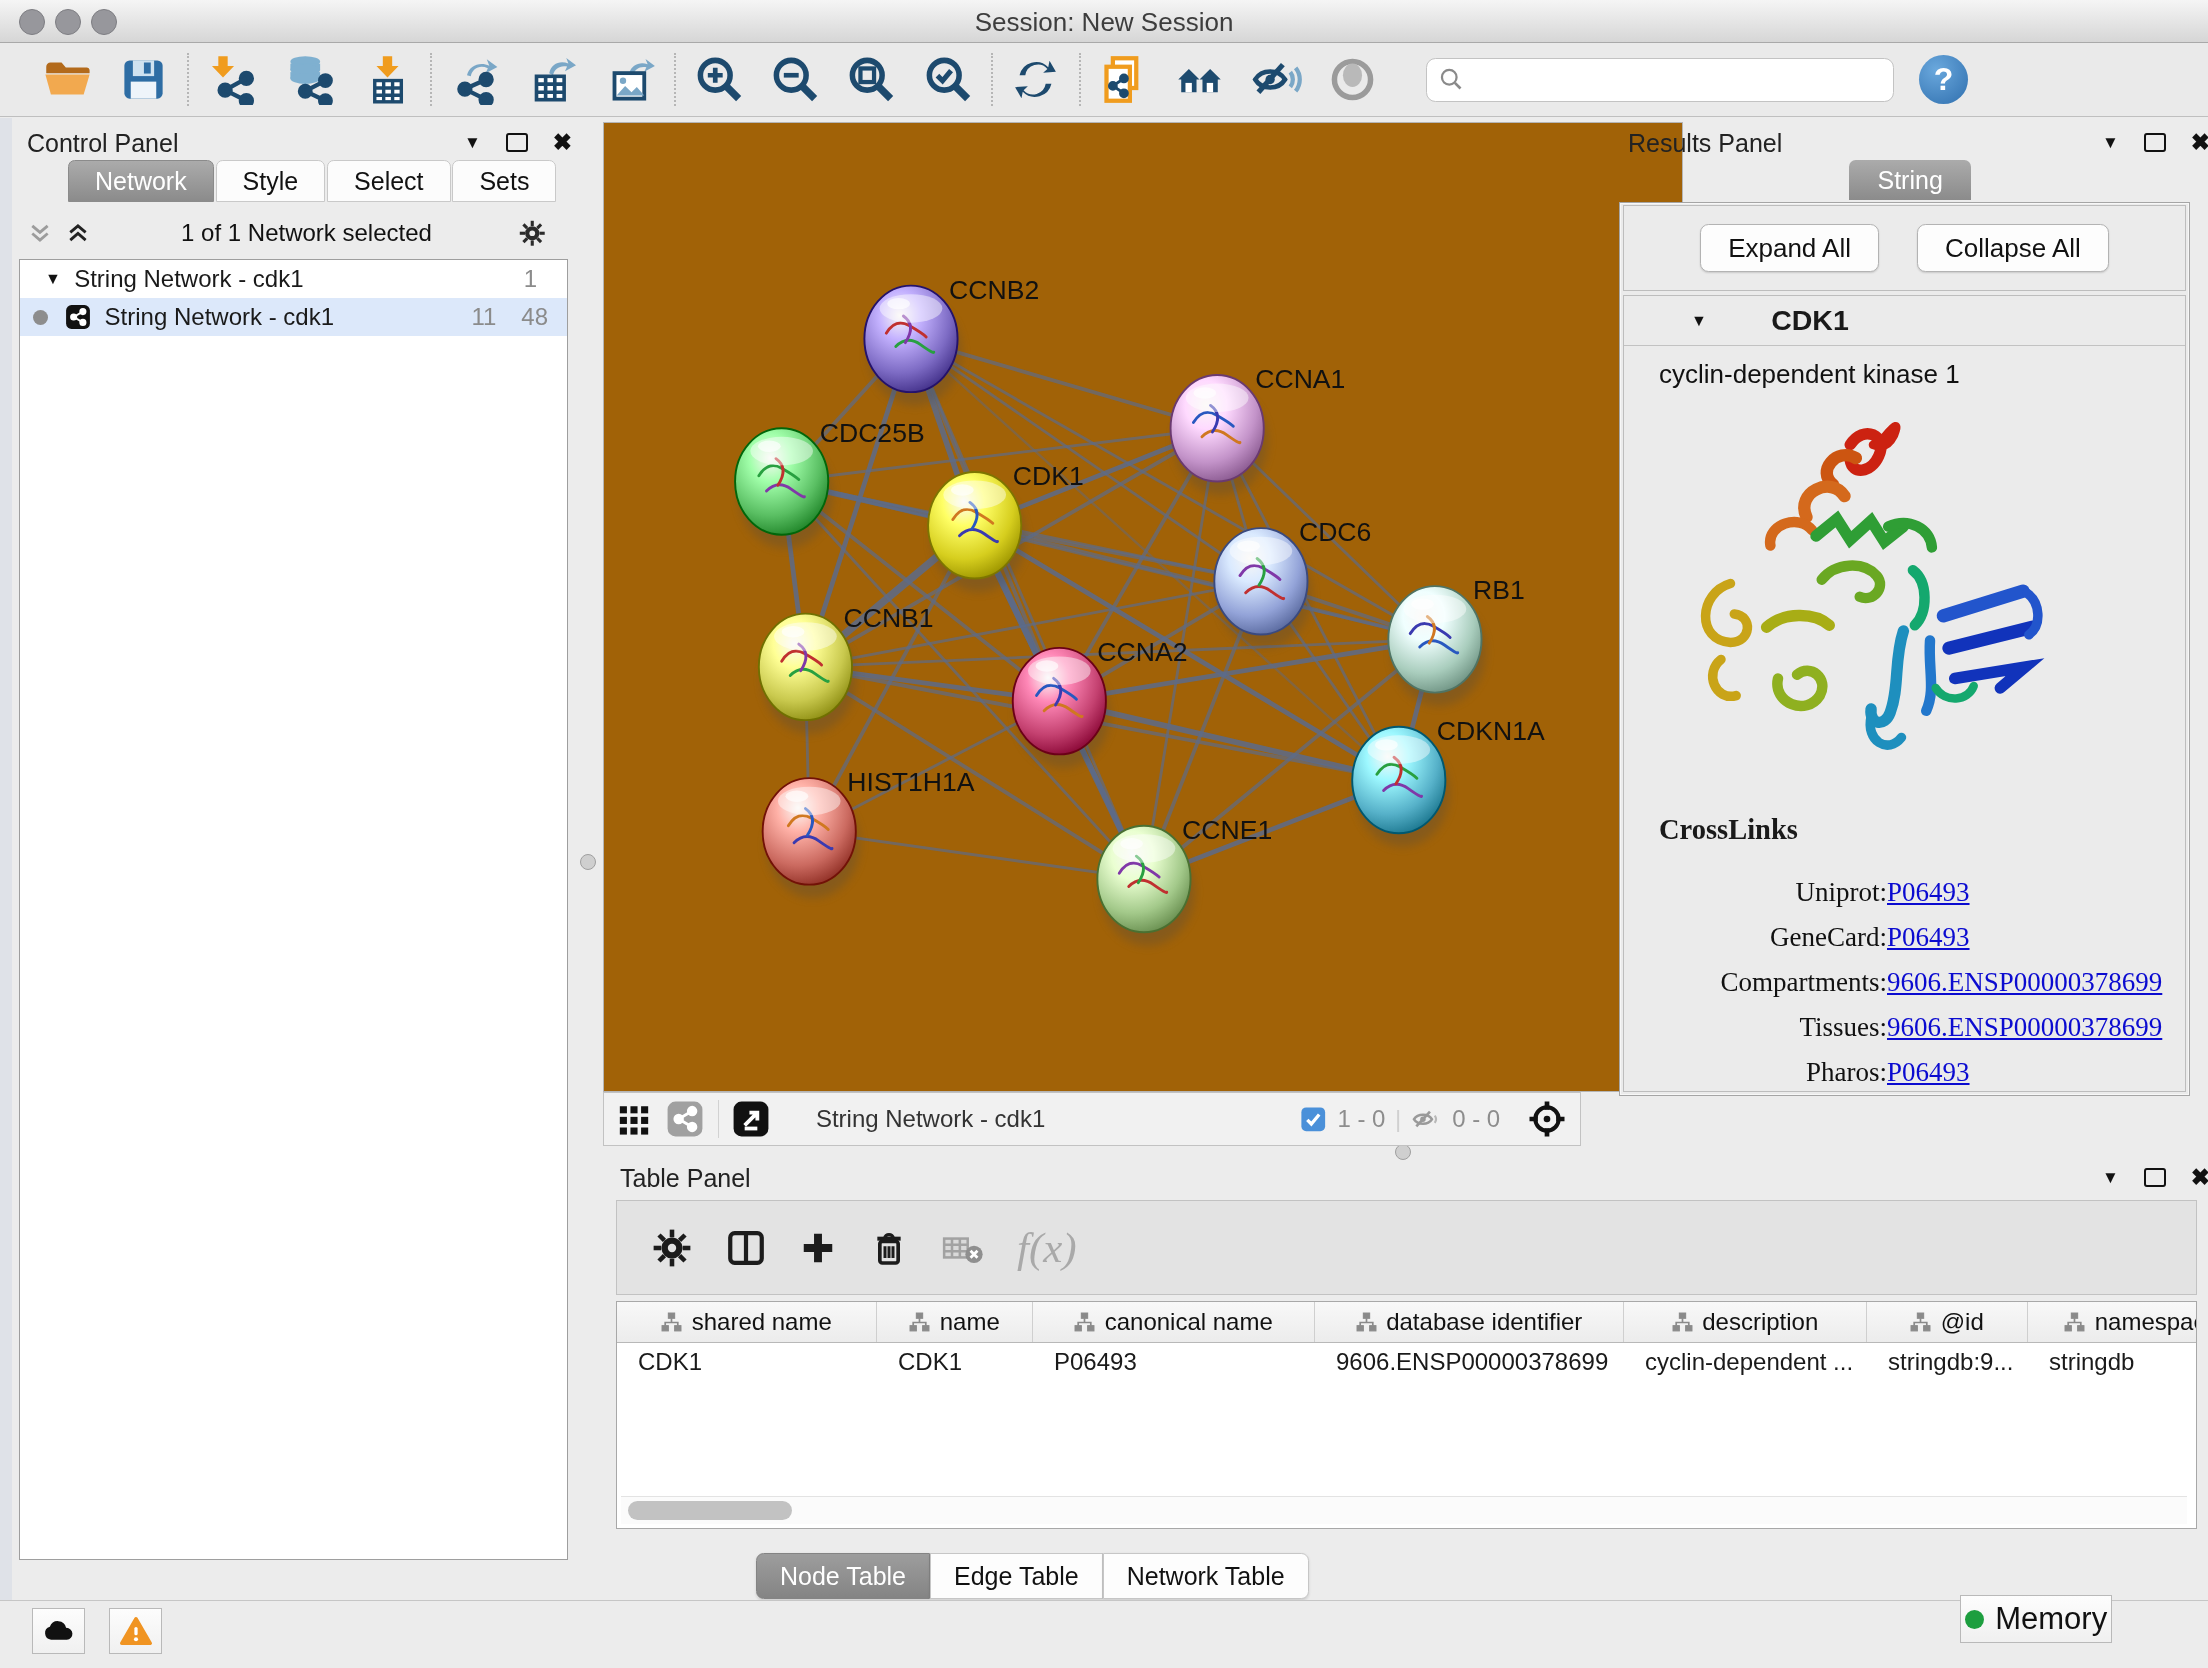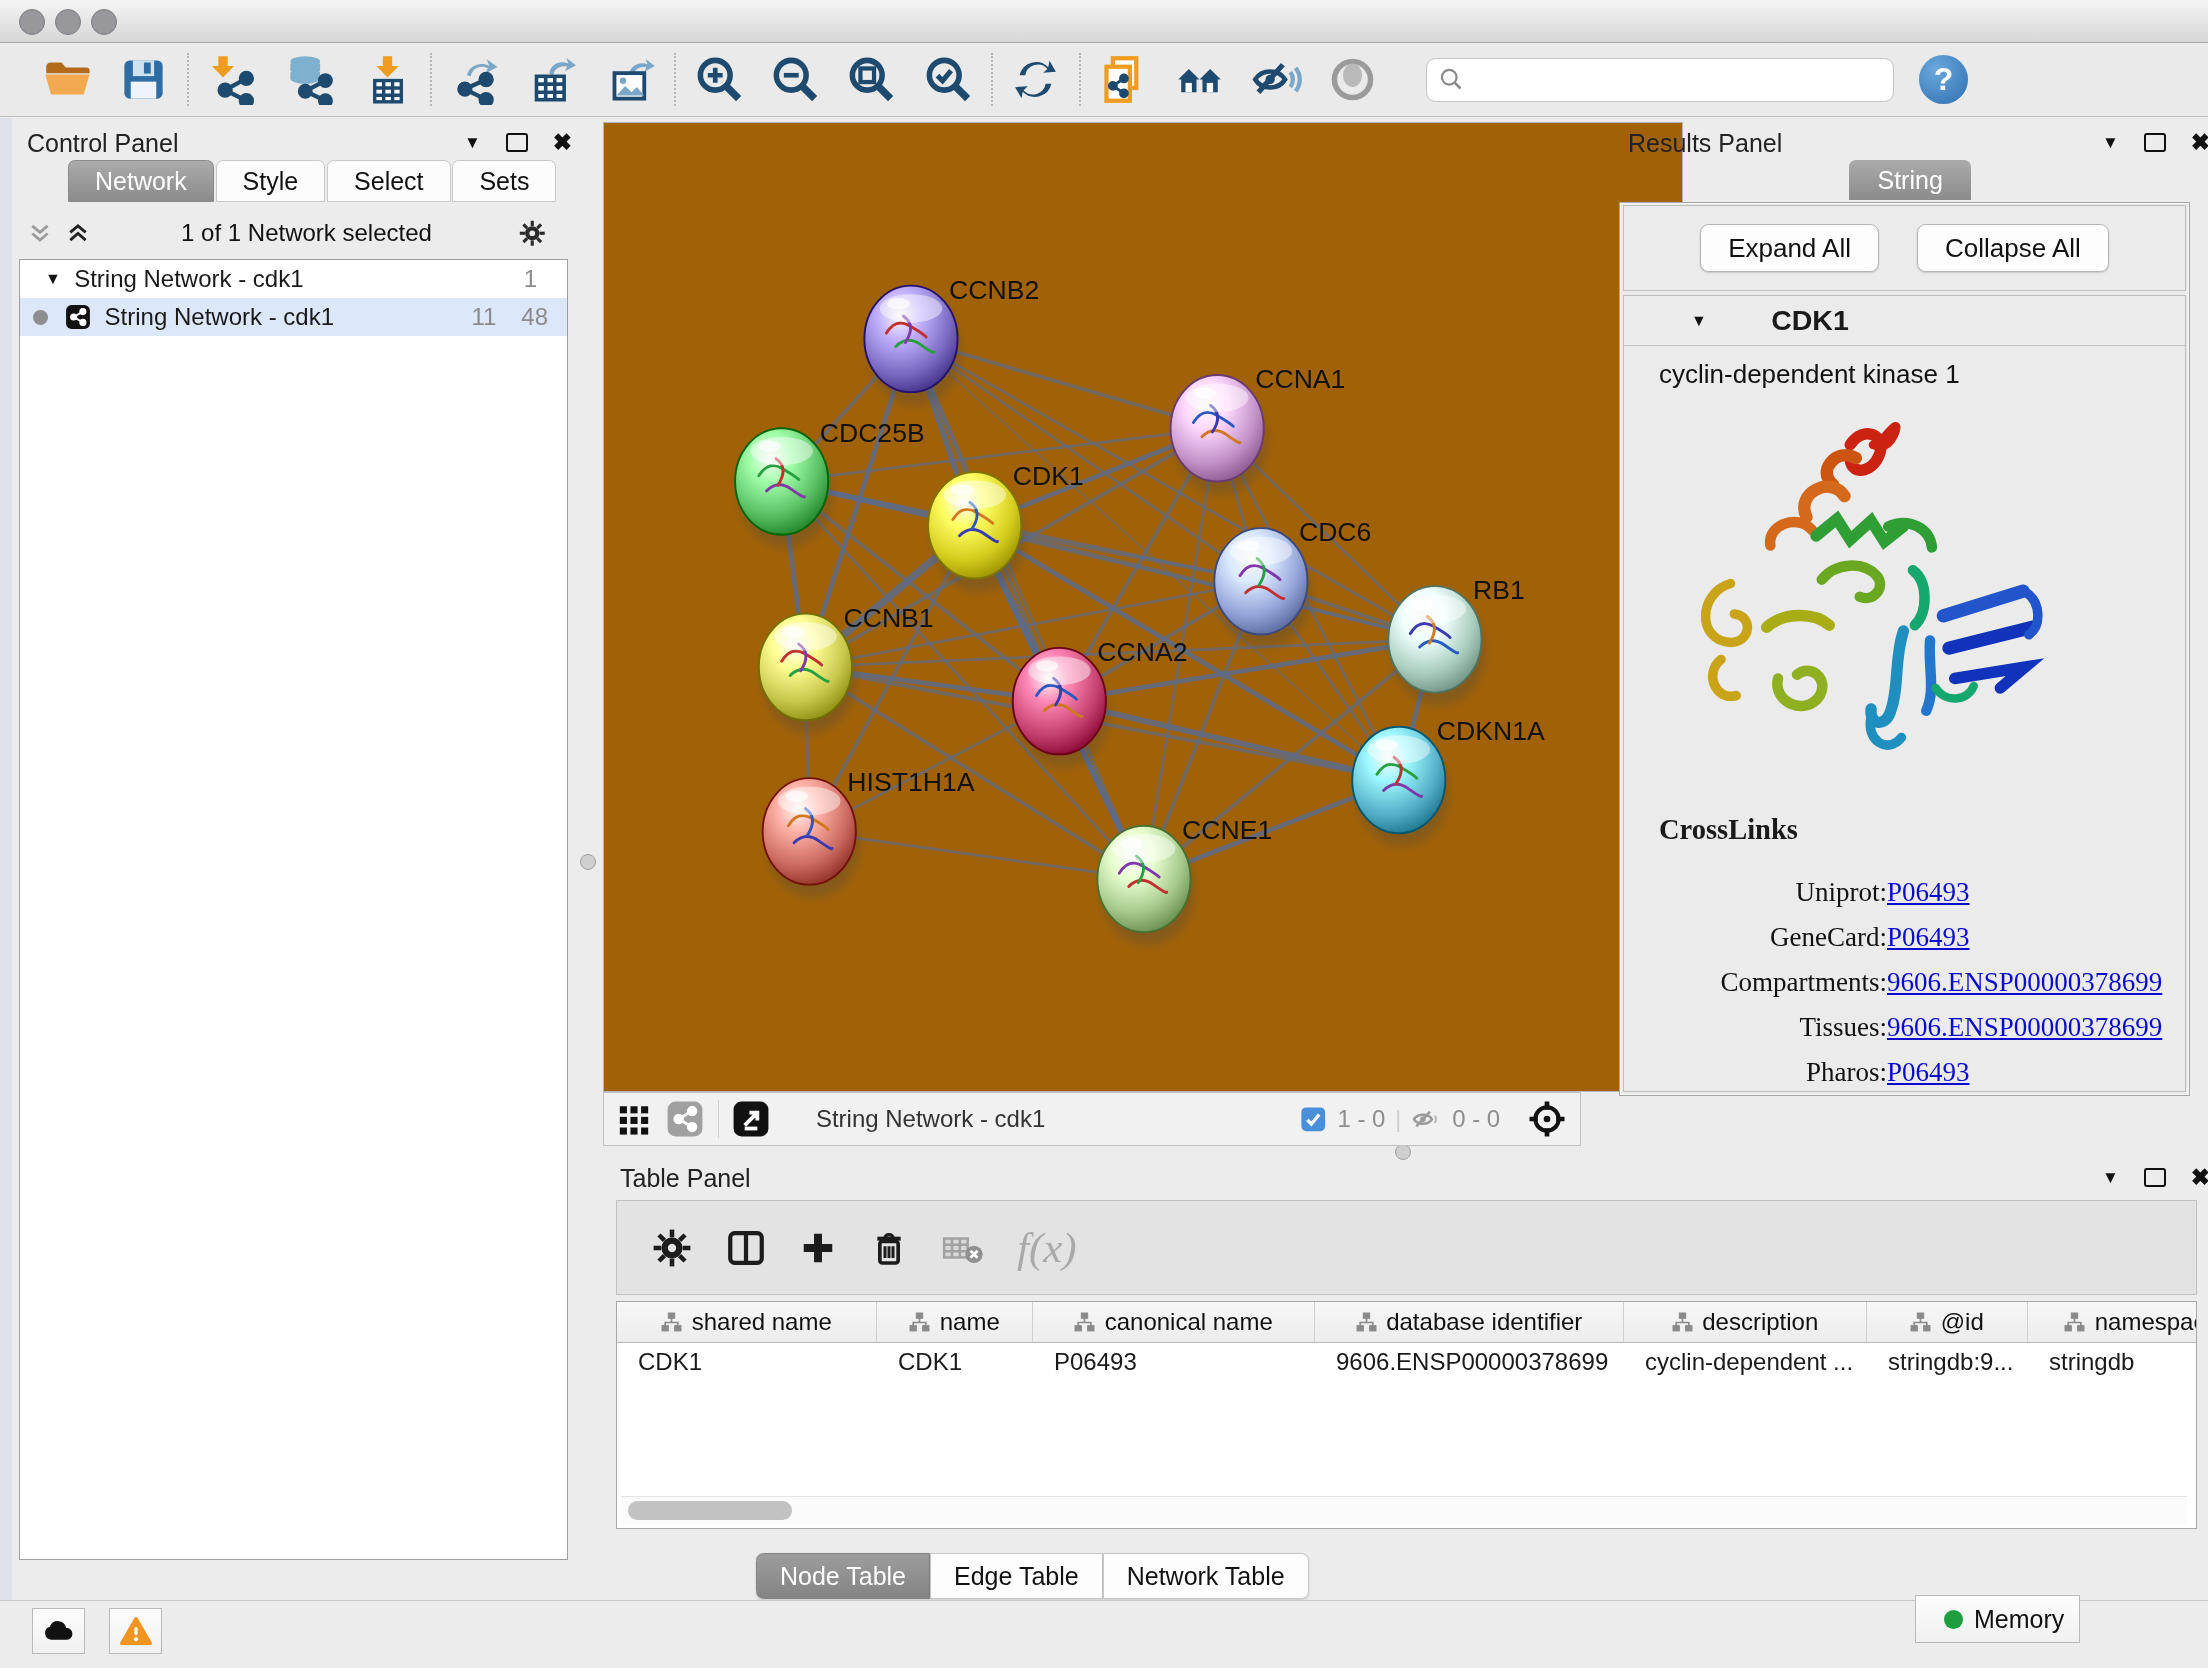--- a/index.html
+++ b/index.html
@@ -107,35 +107,36 @@
   .btab{height:44px;display:flex;align-items:center;padding:0 23px;font-size:25px;background:#fdfdfd;
       border:1px solid #c6c6c6;color:#111;box-shadow:0 1.9px 2.9px rgba(0,0,0,.12);}
   .btab:first-child{border-radius:7.6px 0 0 7.6px;}
   .btab:last-child{border-radius:0 7.6px 7.6px 0;}
   .btab.active{background:linear-gradient(#9d9d9d,#848484);color:#fff;border-color:#848484;}
 
   
   #statusbar{left:0;top:1600px;width:2208px;height:68px;background:#ececec;border-top:1px solid #c6c6c6;}
   .sbtn{position:absolute;background:linear-gradient(#fdfdfd,#f0f0f0);border:1.9px solid #b9b9b9;
       display:flex;align-items:center;justify-content:center;}
-  #memorybtn{left:1915px;top:-5.7px;width:150px;height:46px;gap:11.4px;font-size:25px;color:#111;padding-left:13px;}
+  #memorybtn{left:1960px;top:-5.7px;width:150px;height:46px;gap:11.4px;font-size:31px;color:#111;}
   .greendot{width:19px;height:19px;border-radius:50%;background:#1d9e3f;}
 
   
   #leftstrip{left:0;top:118px;width:12.4px;height:1550px;background:#dfe2e8;}
 </style>
 </head>
 <body>
 
 <div id="app">
 
   <div id="titlebar" class="abs">
     <div class="tl" style="left:19px"></div>
     <div class="tl" style="left:55px"></div>
     <div class="tl" style="left:91px"></div>
+    <div id="wtitle">Session: New Session</div>
   </div>
 
   <div id="toolbar" class="abs">
     <div class="tbtn" style="margin-left:36px">
       <svg viewBox="0 0 24 24">
         <path d="M2 6c0-1.2.9-2 2-2h5.2l2 2.4H21c.8 0 1.4.6 1.4 1.4V9H2z" fill="#b36a1b"></path>
         <path d="M1.6 9.6h20.8L19.6 19H4.2z" fill="#f2a94f"></path>
       </svg>
     </div>
     <div class="tbtn" style="margin-left:13.3px">

